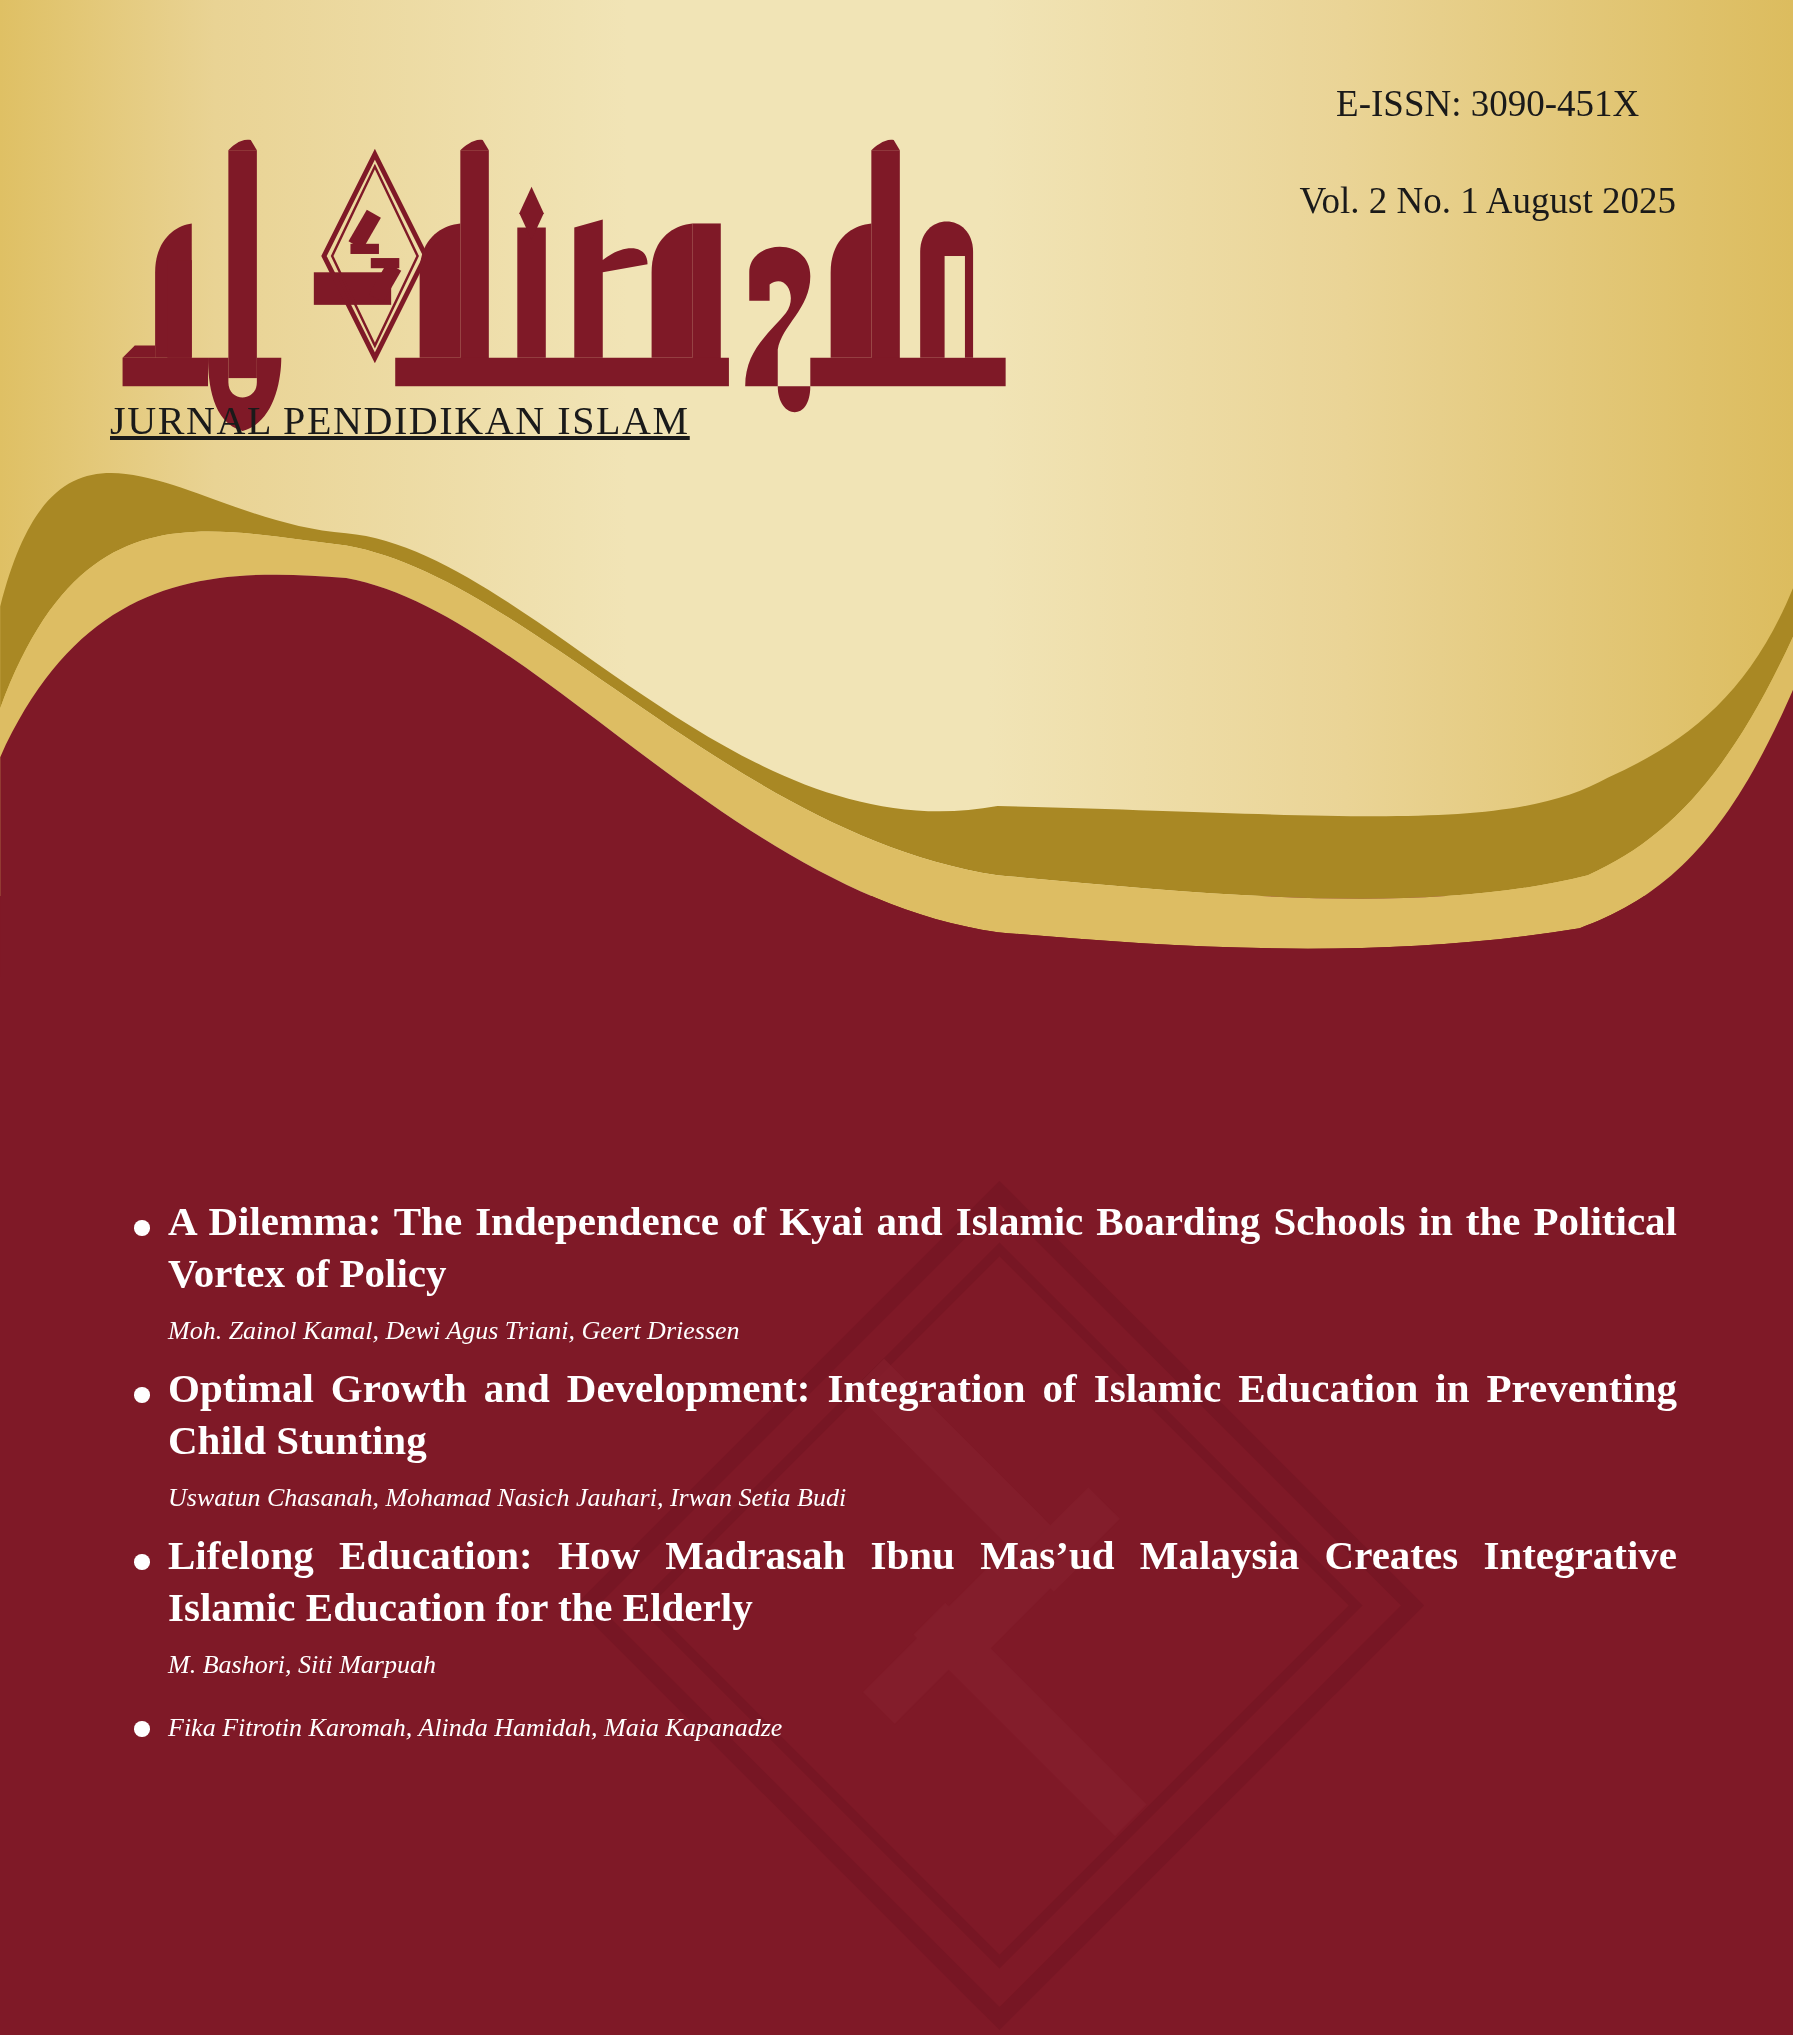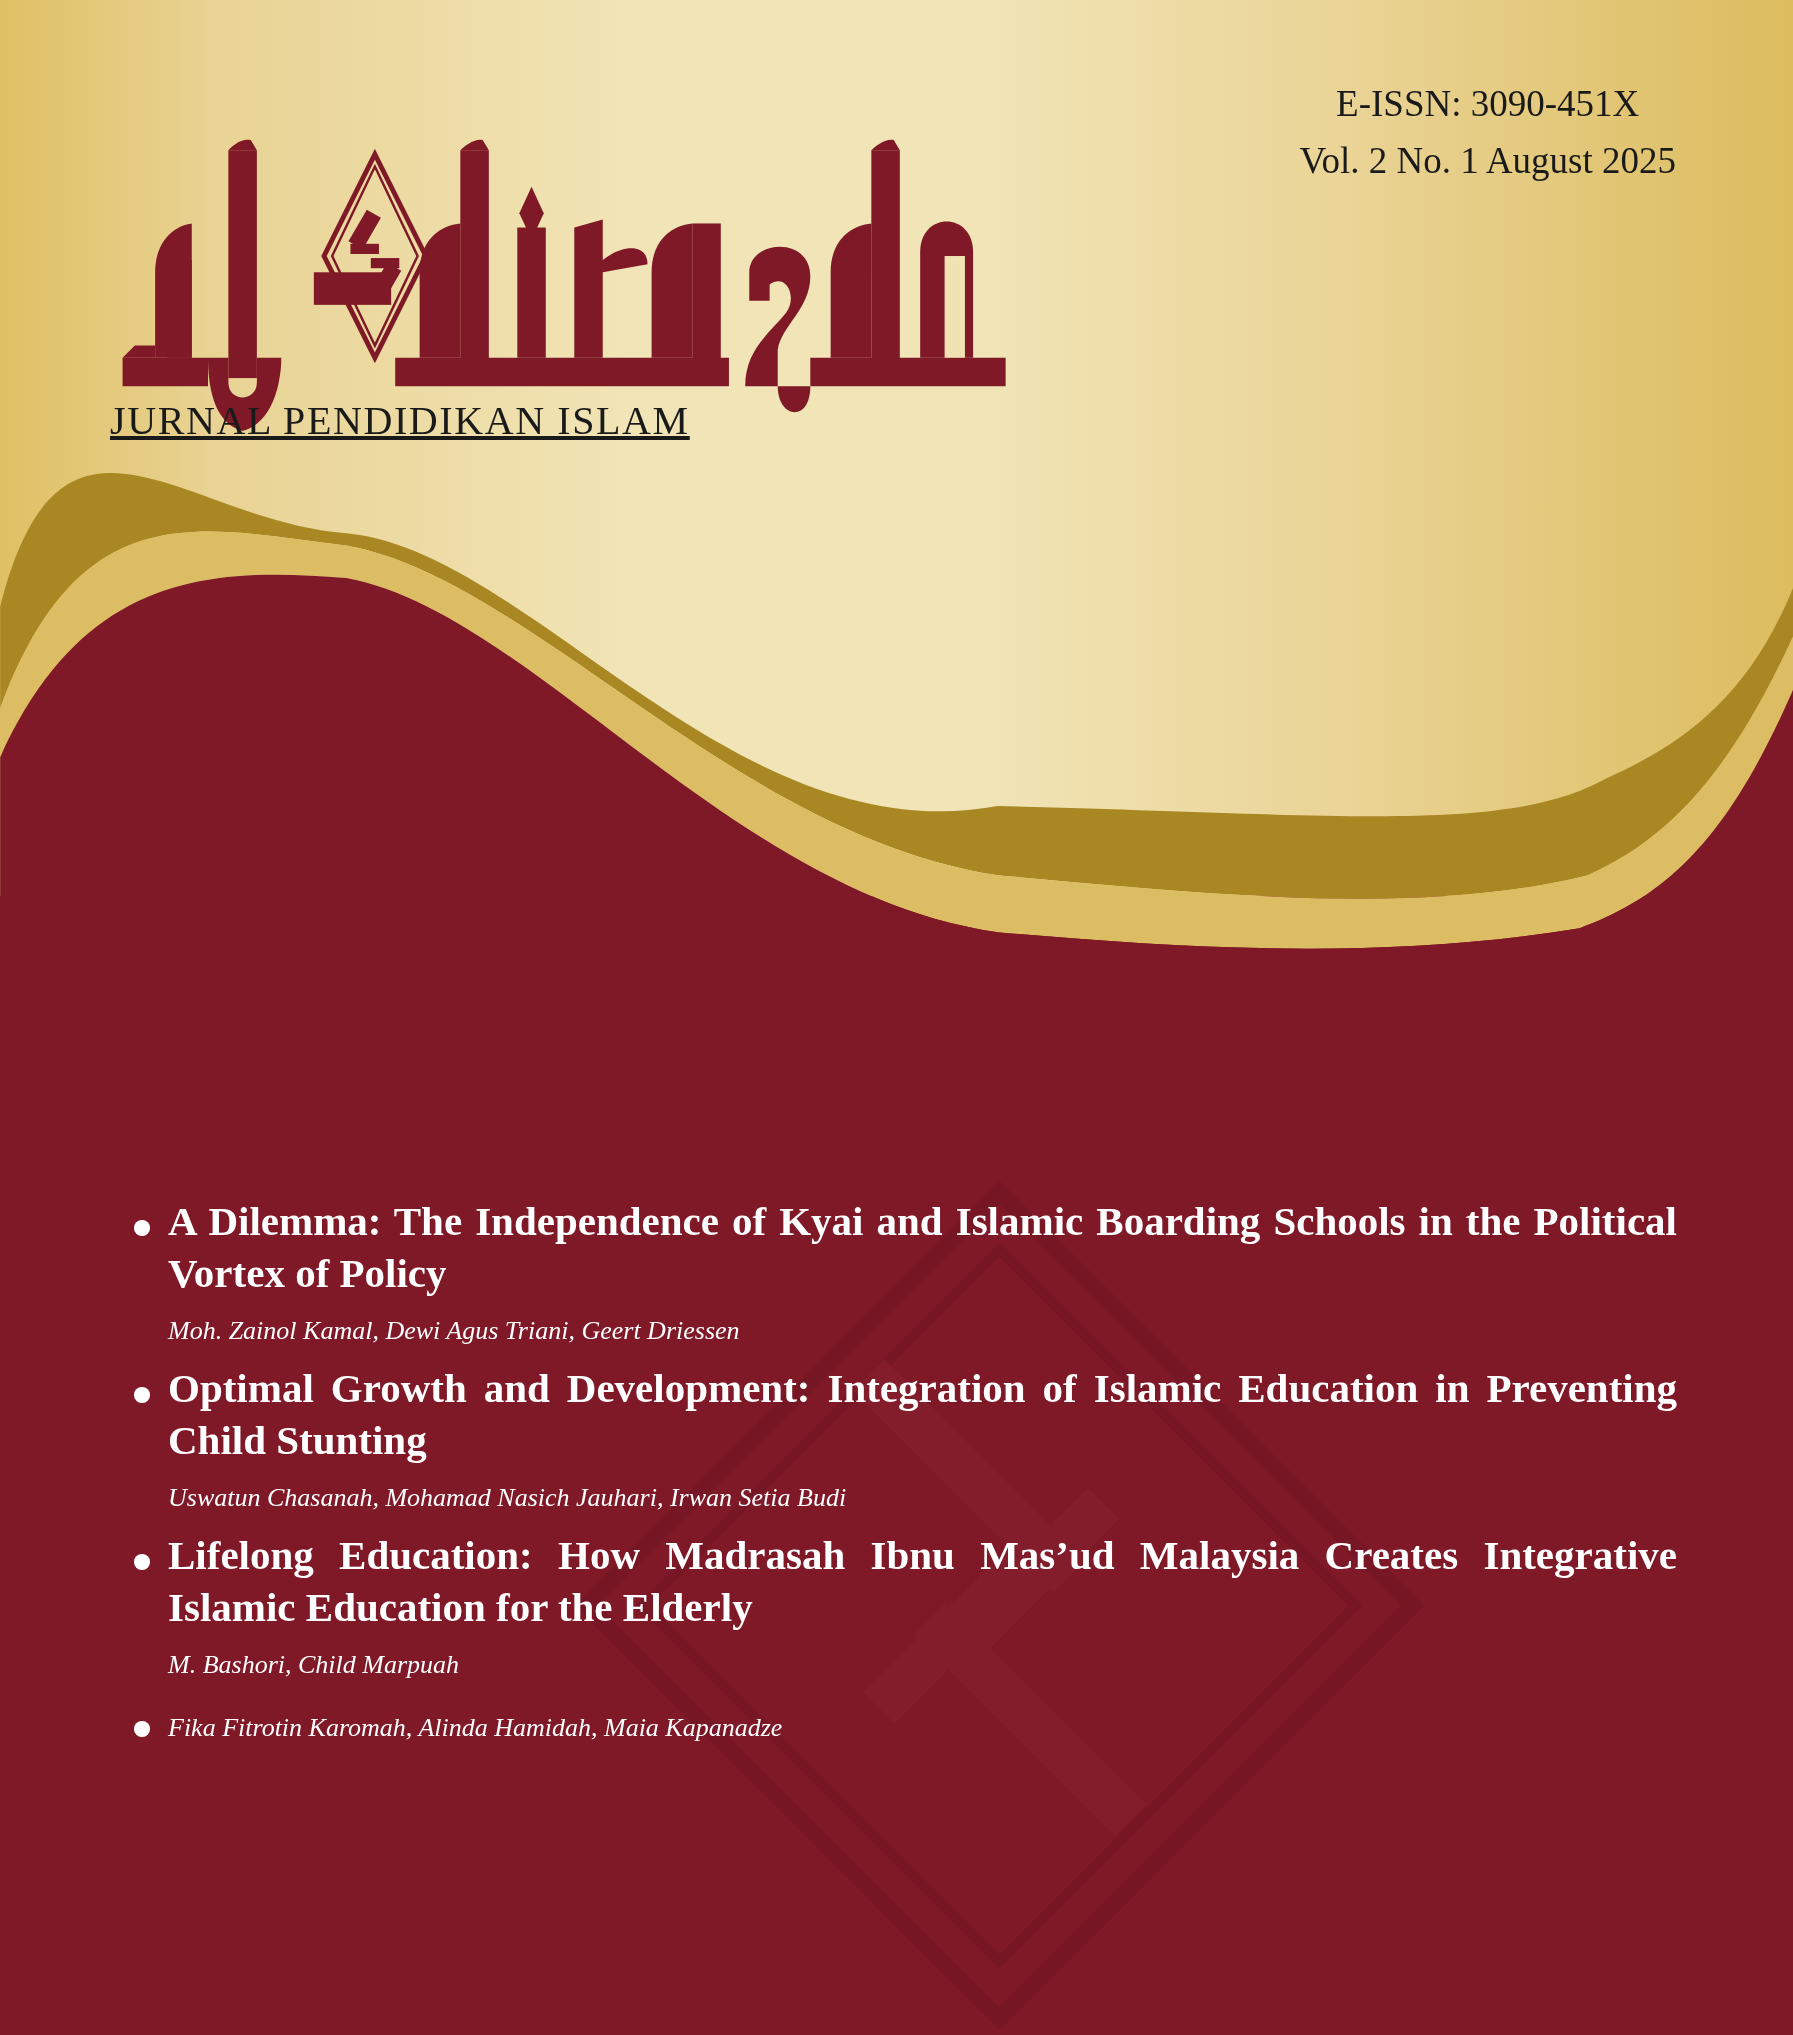--- a/index.html
+++ b/index.html
@@ -7,21 +7,21 @@
   .cover { position: relative; width: 1794px; height: 2566px; overflow: hidden; background: #7f1927; }
   .top-bg {
     position: absolute; left: 0; top: 0; width: 1794px; height: 896px;
     background: linear-gradient(90deg, #dfc064 0%, #e9d394 12%, #f1e4b6 35%, #f1e4b6 55%, #ead496 75%, #dcbc5e 100%);
   }
   svg.wave { position: absolute; left: 0; top: 0; width: 1794px; height: 977px; }
   .serif { font-family: "Liberation Serif", "DejaVu Serif", serif; }
 
   .meta { position: absolute; right: 118px; top: 75px; text-align: center; color: #1a1a1a; }
   .meta .issn { font-size: 37px; line-height: 57px; }
-  .meta .vol { font-size: 37px; line-height: 57px; }
+  .meta .vol { font-size: 37px; line-height: 57px; margin-top: 40px; }
 
   .logo-wrap { position: absolute; left: 110px; top: 138px; width: 896px; height: 293px; }
   .subtitle { position: absolute; left: 110px; top: 397px; font-size: 40px; letter-spacing: 1.6px; color: #1a1a1a; text-decoration: underline; }
 
   .watermark { position: absolute; left: 562px; top: 1168px; width: 875px; height: 875px; opacity: 0.5; }
 
   .articles { position: absolute; left: 122px; top: 1195px; width: 1555px; color: #ffffff; }
   .article { position: relative; padding-left: 46px; margin-bottom: 0; }
   .article .bullet { position: absolute; left: 12.2px; top: 25px; width: 15.5px; height: 15.5px; border-radius: 50%; background: #ffffff; }
   .article .title { font-size: 41px; line-height: 52px; font-weight: bold; text-align: justify; text-align-last: left; }
@@ -121,21 +121,21 @@
       <div class="authors">Moh. Zainol Kamal, Dewi Agus Triani, Geert Driessen</div>
     </div>
     <div class="article">
       <span class="bullet"></span>
       <div class="title">Optimal Growth and Development: Integration of Islamic Education in Preventing Child Stunting</div>
       <div class="authors">Uswatun Chasanah, Mohamad Nasich Jauhari, Irwan Setia Budi</div>
     </div>
     <div class="article">
       <span class="bullet"></span>
       <div class="title">Lifelong Education: How Madrasah Ibnu Mas’ud Malaysia Creates Integrative Islamic Education for the Elderly</div>
-      <div class="authors">M. Bashori, Child Marpuah</div>
+      <div class="authors">M. Bashori, Siti Marpuah</div>
     </div>
     <div class="article">
       <span class="bullet"></span>
       <div class="authors">Fika Fitrotin Karomah, Alinda Hamidah, Maia Kapanadze</div>
     </div>
   </div>
 
 </div>
 
 

